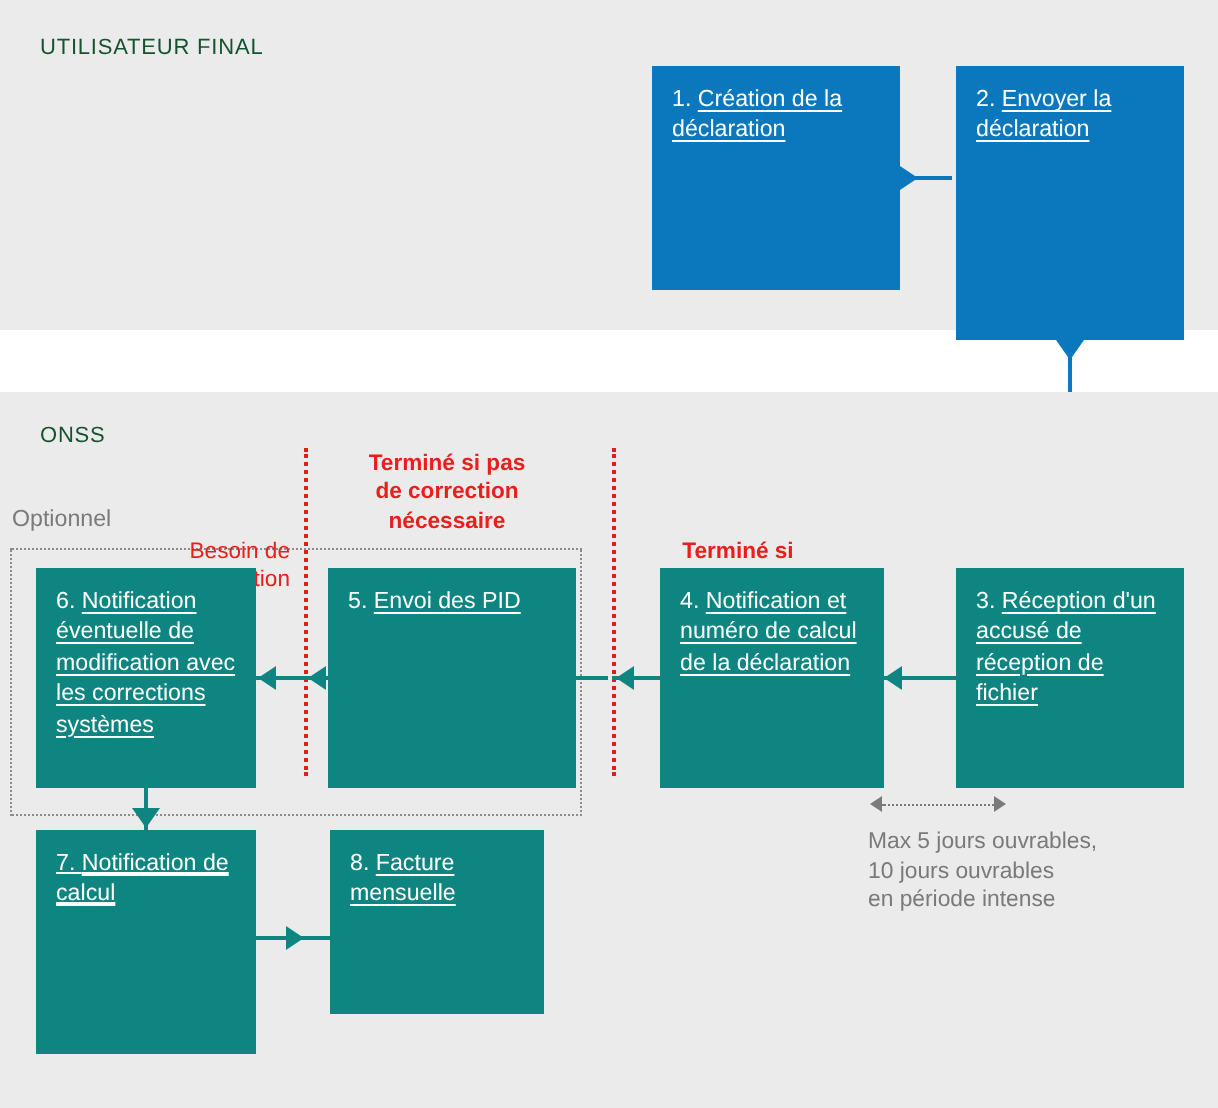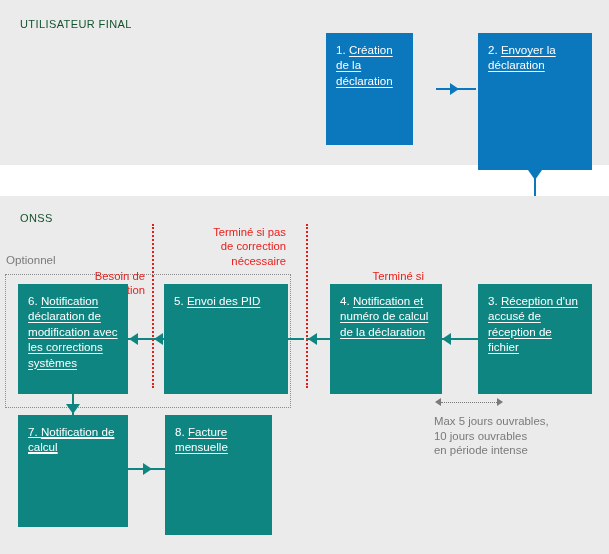--- a/index.html
+++ b/index.html
@@ -49,21 +49,21 @@
   
   .redline{
     position:absolute;width:0;
     border-left:2px dotted #e31d1a;
   }
   .redlabel{
     position:absolute;color:#e8201c;font-size:11.3px;line-height:14.4px;
     white-space:pre-line;
   }
   .ra{text-align:right;}
-  .la{text-align:right;}
+  .la{text-align:center;font-weight:bold;}
 
   
   #optional-box{
     position:absolute;box-sizing:border-box;
     border:1px dotted #8c8c8c;
   }
   #optional-label{
     position:absolute;color:#7a7a7a;font-size:11.6px;white-space:nowrap;
   }
 
@@ -85,21 +85,21 @@
   #duration-span .cap-r{right:0;border-left:6px solid #7a7a7a;}
 </style>
 </head>
 <body>
 
 <div id="stage">
 
   <div class="lane" id="lane-user"></div>
   <div class="lane-title" style="left:20px;top:18px;">UTILISATEUR FINAL</div>
 
-  <div class="node blue" style="left:326px;top:33px;width:87px;height:112px;">
+  <div class="node blue" style="left:326px;top:33px;width:124px;height:112px;">
     <span class="num">1. </span><span class="lbl">Création de la déclaration</span>
   </div>
 
   <div class="line h-blue" style="left:436px;top:88px;width:40px;"></div>
   <div class="arrow arw-right-blue" style="left:450px;top:83px;"></div>
 
   <div class="node blue" style="left:478px;top:33px;width:114px;height:137px;">
     <span class="num">2. </span><span class="lbl">Envoyer la déclaration</span>
   </div>
 
@@ -118,21 +118,21 @@
   <div class="redlabel ra" style="left:60px;top:225px;width:85px;margin-top:44px;">Besoin de
 correction</div>
   <div class="redlabel la" style="left:161px;top:225px;width:125px;">Terminé si pas
 de correction
 nécessaire</div>
   <div class="redlabel la" style="left:314px;top:225px;width:110px;margin-top:44px;">Terminé si
 notification
 négative</div>
 
   <div class="node teal" style="left:18px;top:284px;width:110px;height:110px;">
-    <span class="num">6. </span><span class="lbl">Notification déclaration de modification avec les corrections systèmes</span>
+    <span class="num">6. </span><span class="lbl">Notification éventuelle de modification avec les corrections systèmes</span>
   </div>
 
   <div class="node teal" style="left:164px;top:284px;width:124px;height:110px;">
     <span class="num">5. </span><span class="lbl">Envoi des PID</span>
   </div>
 
   <div class="node teal" style="left:330px;top:284px;width:112px;height:110px;">
     <span class="num">4. </span><span class="lbl">Notification et numéro de calcul de la déclaration</span>
   </div>
 
@@ -153,21 +153,21 @@
   <div class="line h-teal" style="left:128px;top:338px;width:24px;"></div>
   <div class="arrow arw-left-teal" style="left:129px;top:333px;"></div>
 
   <div class="line v-teal" style="left:72px;top:394px;height:22px;"></div>
   <div class="arrow arw-down-teal" style="left:66px;top:404px;"></div>
 
   <div class="node teal" style="left:18px;top:415px;width:110px;height:112px;text-decoration:underline;">
     <span class="num">7. </span><span class="lbl">Notification de calcul</span>
   </div>
 
-  <div class="node teal" style="left:165px;top:415px;width:107px;height:120px;">
+  <div class="node teal" style="left:165px;top:415px;width:107px;height:92px;">
     <span class="num">8. </span><span class="lbl">Facture mensuelle</span>
   </div>
 
   <div class="line h-teal" style="left:128px;top:468px;width:38px;"></div>
   <div class="arrow arw-right-teal" style="left:143px;top:463px;"></div>
 
   <div id="duration-span" style="left:435px;top:398px;width:68px;">
     <div class="span-line"></div>
     <div class="cap cap-l"></div>
     <div class="cap cap-r"></div>

